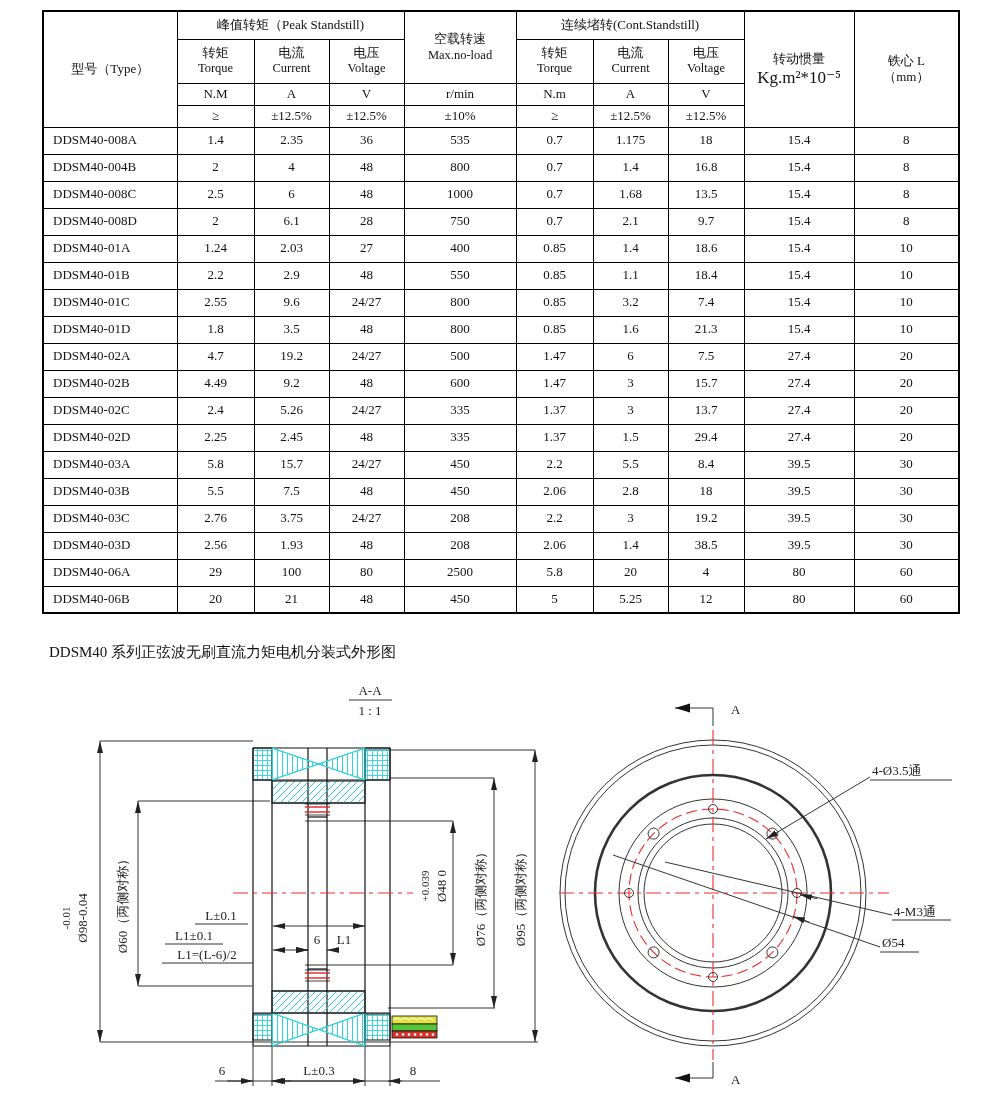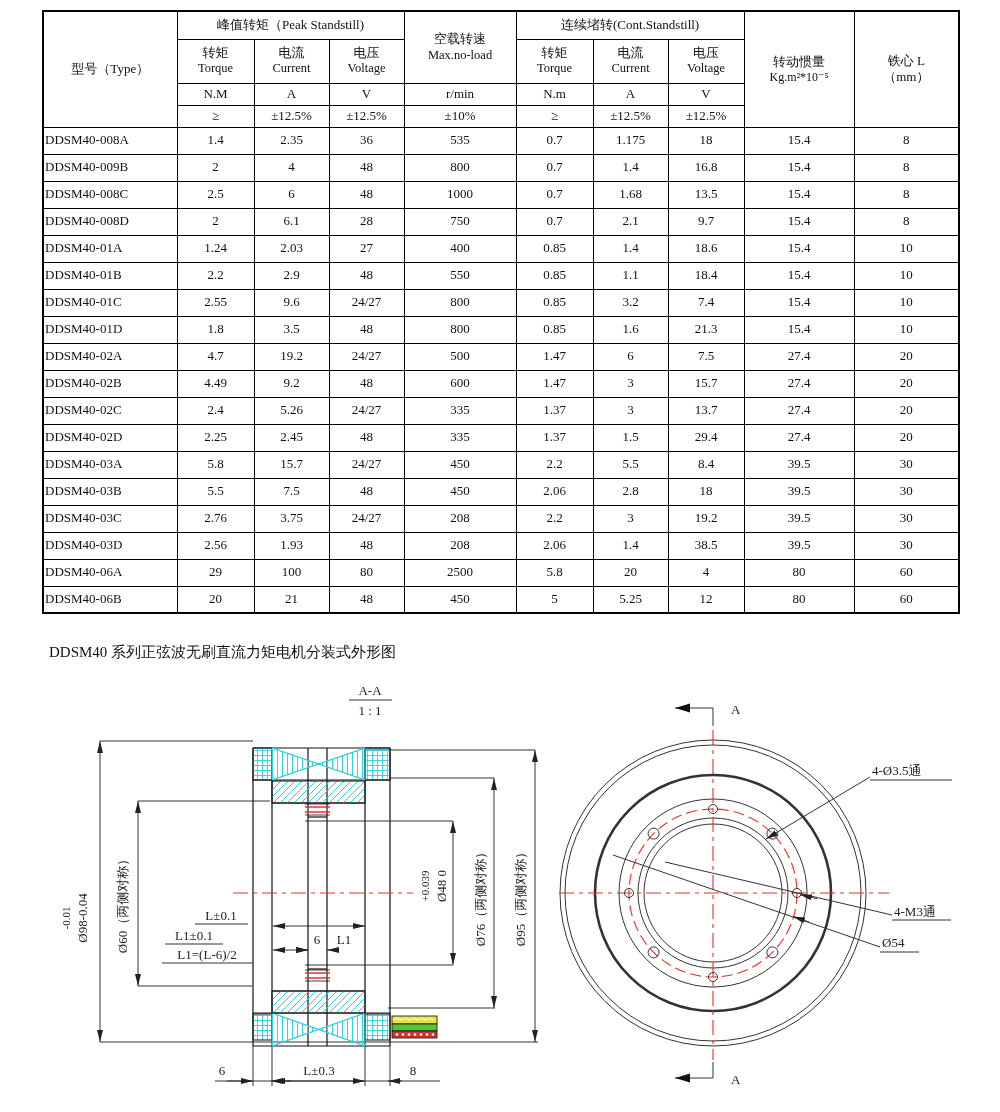--- a/index.html
+++ b/index.html
@@ -7,22 +7,22 @@
         font-family:"Liberation Serif","DejaVu Serif",serif;color:#111;}
   
   .table-wrap{position:absolute;left:42px;top:10px;width:916px;}
   table.spec{border-collapse:collapse;table-layout:fixed;width:916px;border:2px solid #000;}
   table.spec td{border:1px solid #000;text-align:center;vertical-align:middle;
                 padding:0;font-size:13px;line-height:1.25;color:#111;}
   thead td{font-size:13px;}
   .en{font-size:12.5px;}
   tr.hr1{height:28px;} tr.hr2{height:44px;} tr.hr3{height:22px;} tr.hr4{height:22px;}
   tbody tr{height:27px;}
-  tbody td.model{text-align:left;padding-left:1px;}
-  .unit-small{font-size:12px;}
+  tbody td.model{text-align:left;padding-left:9px;}
+  .unit-small{font-size:17px;}
   
   .warning{position:absolute;left:42px;top:617px;width:916px;text-align:center;
            color:#ff0000;font-weight:bold;font-size:17px;letter-spacing:0.5px;}
   .caption{position:absolute;left:49px;top:643px;font-size:15px;color:#111;}
   
   .svgwrap{position:absolute;top:678px;left:0;width:1000px;height:434px;padding-left:35px;}
   svg{position:absolute;top:0;}
   svg text{font-family:"Liberation Serif","DejaVu Serif",serif;fill:#222;}
   .dimtxt{font-size:13px;}
   .dimtxt-s{font-size:11px;}
@@ -121,21 +121,21 @@
             <td>2.35</td>
             <td>36</td>
             <td>535</td>
             <td>0.7</td>
             <td>1.175</td>
             <td>18</td>
             <td>15.4</td>
             <td>8</td>
           </tr>
           <tr>
-            <td class="model">DDSM40-009B</td>
+            <td class="model">DDSM40-004B</td>
             <td>2</td>
             <td>4</td>
             <td>48</td>
             <td>800</td>
             <td>0.7</td>
             <td>1.4</td>
             <td>16.8</td>
             <td>15.4</td>
             <td>8</td>
           </tr>

